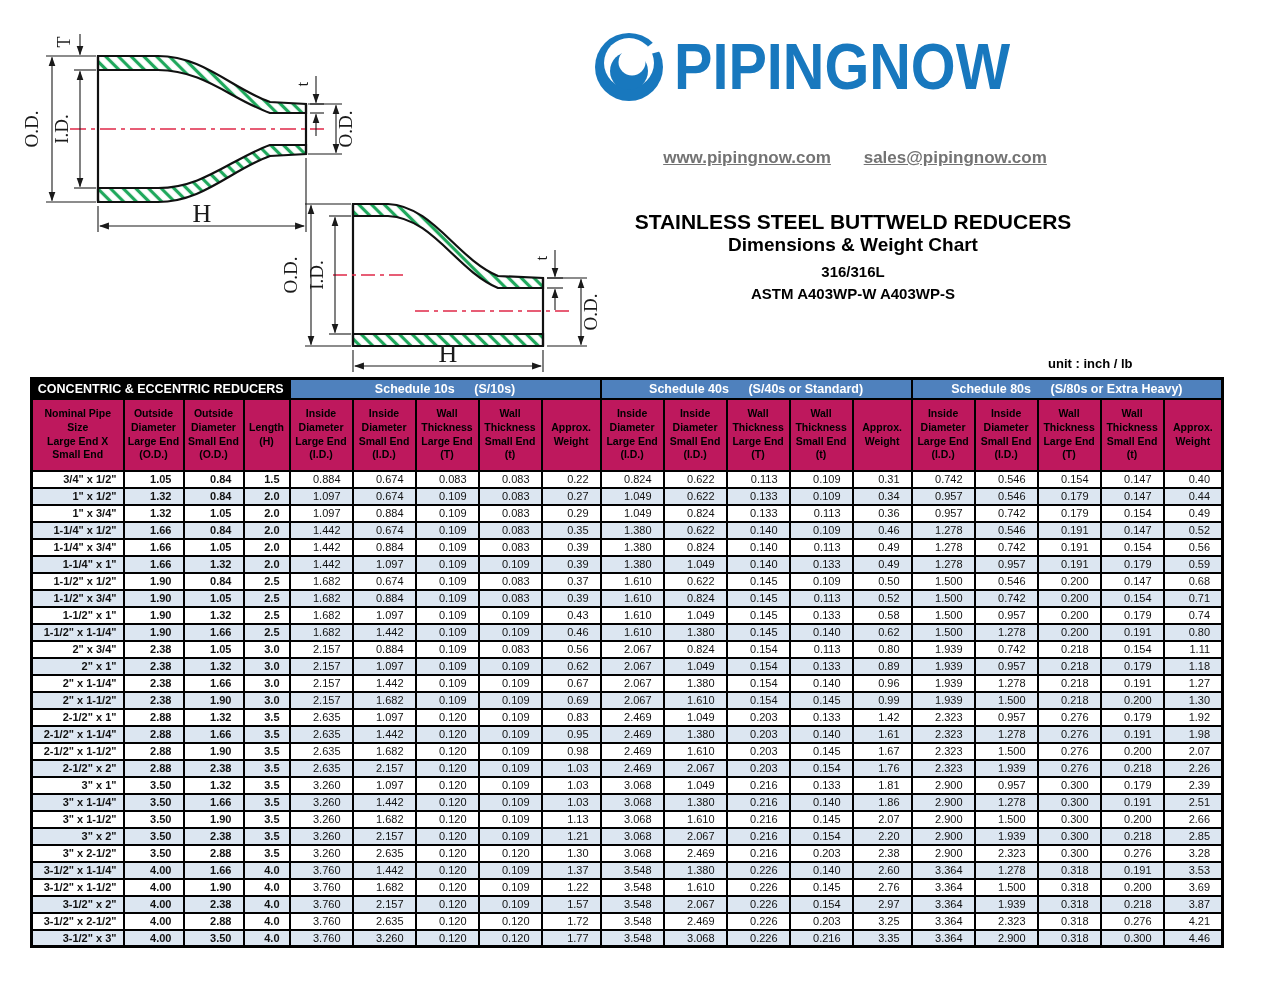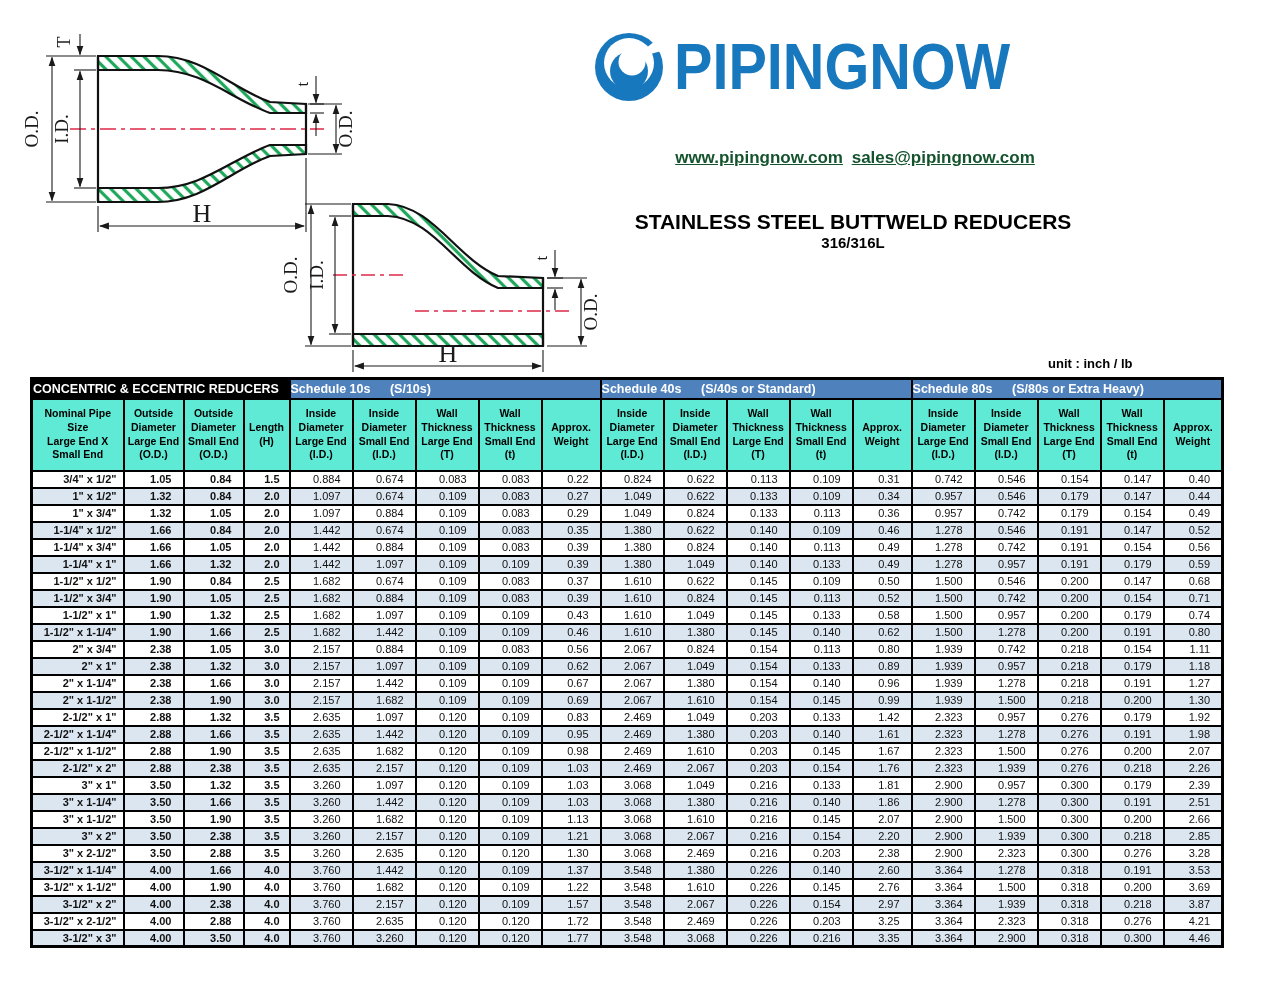--- a/index.html
+++ b/index.html
@@ -15,41 +15,41 @@
   .dim-label { font-family:"Liberation Serif", serif; fill:#1a1a1a; }
   
   .brand { position:absolute; left:592px; top:30px; display:flex; align-items:center; }
   .wordmark {
     font-weight:bold; font-size:64px; letter-spacing:0px; line-height:1;
     transform:scaleX(0.9); transform-origin:left center; margin-left:8px;
   }
   
   .links { position:absolute; left:620px; top:148px; width:470px; text-align:center;
            font-size:17px; font-weight:bold; }
-  .links a { color:#14532d; text-decoration:underline; margin:0 2px; }
+  .links a { color:#737373; text-decoration:underline; margin:0 14px; }
   
   .titleblock { position:absolute; left:618px; top:210px; width:470px; text-align:center; }
   .t1 { font-size:21px; font-weight:bold; margin-bottom:0; }
   .t2 { font-size:19px; font-weight:bold; margin-bottom:7px; }
   .t3 { font-size:15px; font-weight:bold; margin-bottom:5px; }
   
   .unit { position:absolute; left:1048px; top:356px; font-size:13px; font-weight:bold; }
   
   table.spec {
     position:absolute; left:30px; top:377px; width:1192px;
     border-collapse:collapse; table-layout:fixed;
     border:3px solid #000;
   }
   table.spec th, table.spec td { border:2px solid #000; }
-  th.band { height:20px; font-size:12.5px; font-weight:bold; text-align:left; }
+  th.band { height:20px; font-size:12.5px; font-weight:bold; text-align:center; }
   th.band-black { background:#000; color:#fff; }
   th.band-blue  { background:#4f81bd; color:#fff; }
   th.band-blue .note, th.band .note { margin-left:16px; }
   th.colhead {
-    height:72px; background:#5eead4; font-size:10.5px; font-weight:bold;
+    height:72px; background:#be185d; font-size:10.5px; font-weight:bold;
     text-align:center; vertical-align:middle; white-space:pre-line; line-height:1.3;
     padding:1px 0;
   }
   tbody td {
     height:17px; font-size:11px; text-align:right; vertical-align:middle;
     background:#fff; padding-right:11px; letter-spacing:0;
   }
   tbody tr:nth-child(even) td { background:#dce6f1; }
   tbody td.c0, tbody td.c1, tbody td.c2, tbody td.c3 { font-weight:bold; }
   tbody td.c0 { padding-right:6px; }
@@ -153,21 +153,23 @@
   <div class="wordmark" style="color:#1878be">PIPINGNOW</div>
 </div>
 
 <div class="links">
   <a href="#">www.pipingnow.com</a>
   <a href="#">sales@pipingnow.com</a>
 </div>
 
 <div class="titleblock">
   <div class="t1">STAINLESS STEEL BUTTWELD REDUCERS</div>
+  <div class="t2">Dimensions &amp; Weight Chart</div>
   <div class="t3">316/316L</div>
+  <div class="t3">ASTM A403WP-W   A403WP-S</div>
 </div>
 
 <div class="unit">unit : inch / lb</div>
 
 <table class="spec">
   <colgroup>
     <col style="width:92px">
       <col style="width:60px">
       <col style="width:60px">
       <col style="width:46px">

